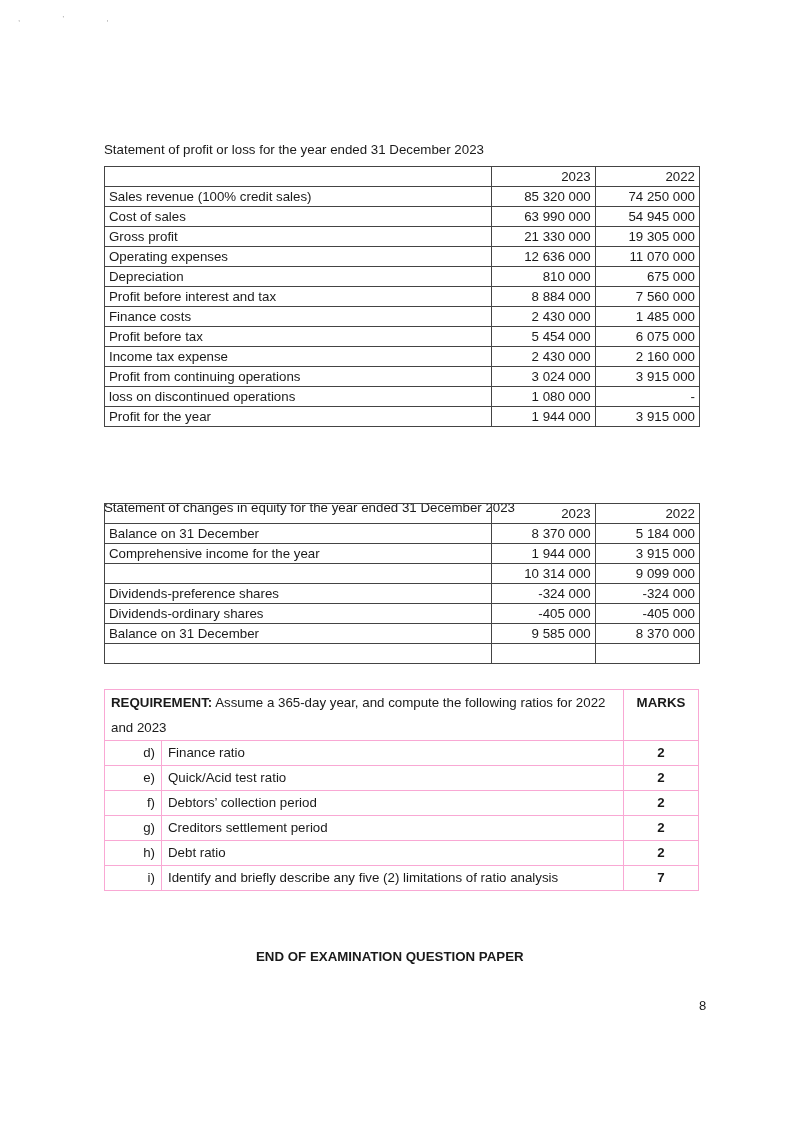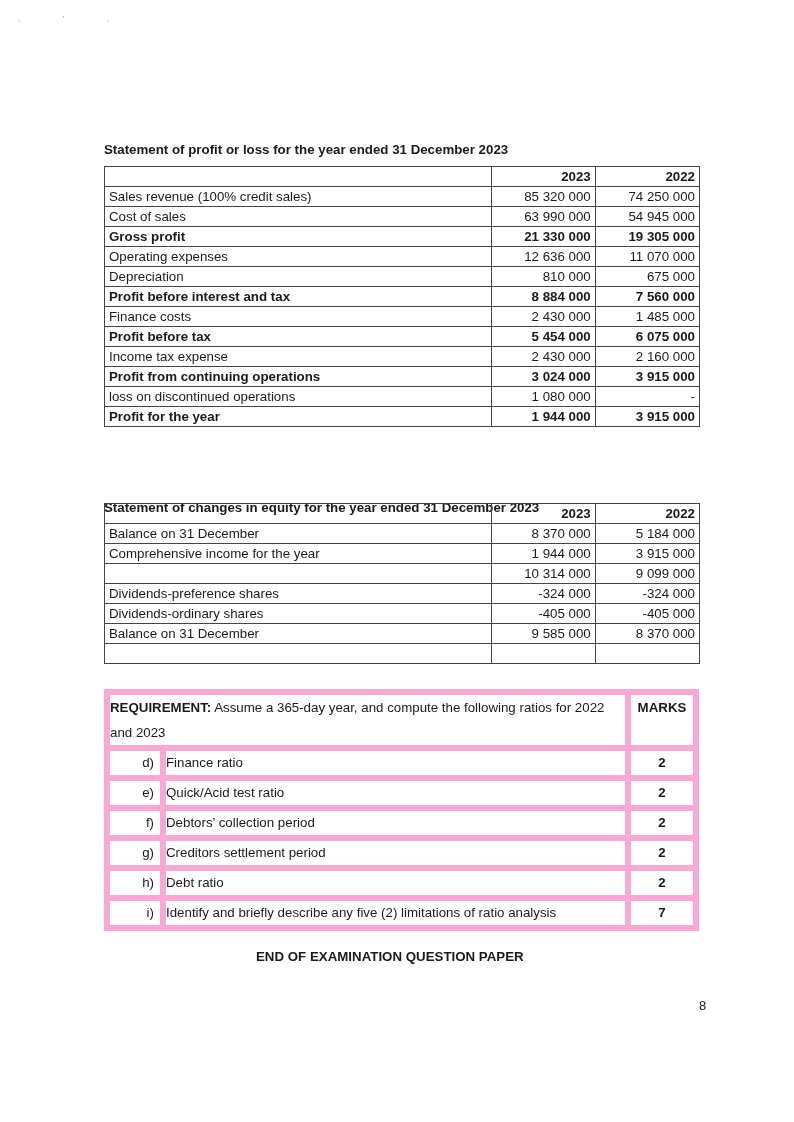--- a/index.html
+++ b/index.html
@@ -1,25 +1,25 @@
 <!DOCTYPE html>
 <html><head>
 <meta charset="utf-8">
 <style>
   html, body { margin:0; padding:0; background:#ffffff; }
   body { width:794px; height:1122px; position:relative; font-family:"Liberation Sans", sans-serif; color:#1a1a1a; overflow:hidden; }
   .specks { position:absolute; top:14px; left:18px; font-size:8px; color:#999; letter-spacing:20px; }
-  .section-title { position:absolute; left:104px; font-size:13.3px; font-weight:bold; }
+  .section-title { position:absolute; left:104px; font-size:13.3px; font-weight:normal; }
   table.fin { position:absolute; left:104px; width:596px; border-collapse:collapse; font-size:13.3px; }
   table.fin td { border:1px solid #444; padding:0 4px; height:19px; line-height:19px; white-space:nowrap; }
   table.fin td.lbl { width:373px; }
   table.fin td.num { width:94px; text-align:right; }
-  table.fin tr.bold td { font-weight:bold; }
+  table.fin tr.bold td { font-weight:normal; }
   table.req { position:absolute; left:104px; top:689px; width:595px; border-collapse:collapse; font-size:13.3px; }
-  table.req td { border:6px solid #f9a8d4; padding:0 0; height:24px; line-height:24px; }
+  table.req td { border:1px solid #f9a8d4; padding:0 6px; height:24px; line-height:24px; }
   table.req td.head { line-height:25px; padding-top:0; vertical-align:top; }
   table.req td.marks-head { width:62px; text-align:center; font-weight:bold; vertical-align:top; line-height:25px; }
   table.req td.letter { width:44px; text-align:right; padding-right:6px; }
   table.req td.mark { text-align:center; font-weight:bold; }
   .end-text { position:absolute; left:256px; top:949px; font-size:13.3px; font-weight:bold; }
   .page-num { position:absolute; left:699px; top:998px; font-size:13px; }
 </style>
 </head>
 <body>
 

